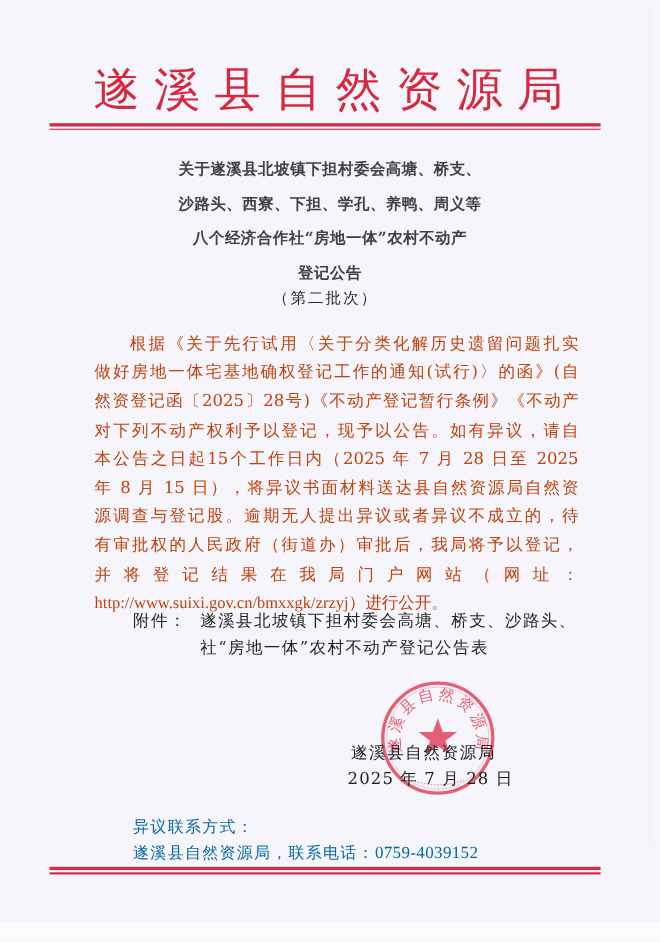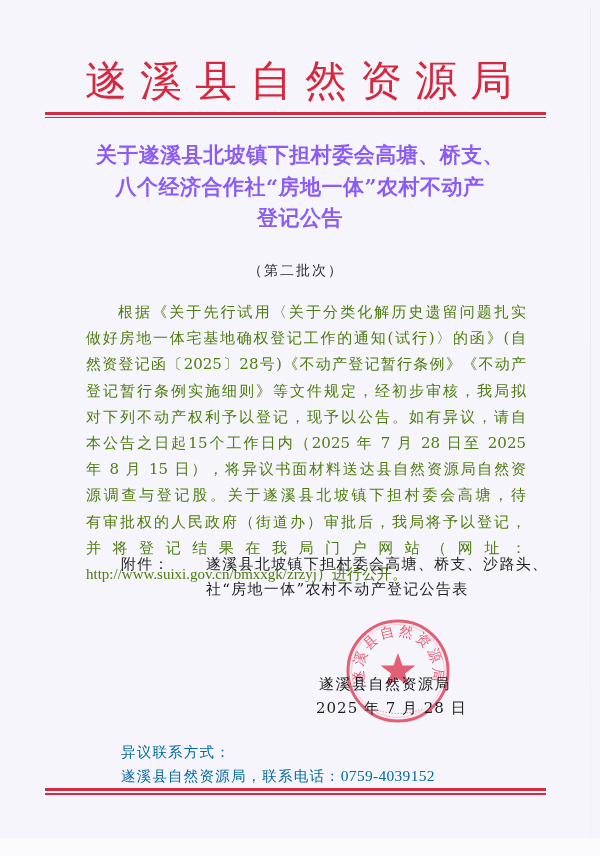--- a/index.html
+++ b/index.html
@@ -56,44 +56,44 @@
     .redline.b-thin  { top: 793px; height: 2px; }
 
     .doc-title {
       position: absolute;
       left: 0;
       width: 600px;
       top: 139px;
       text-align: center;
       font-family: "DejaVu Serif", serif;
       font-weight: bold;
-      font-size: 21px;
+      font-size: 14px;
       line-height: 31.5px;
-      color: #8b5cf6;
+      color: #404040;
       letter-spacing: 0.5px;
     }
     .doc-title div { white-space: nowrap; }
     .batch {
       position: absolute;
       left: 0;
       width: 592px;
       top: 262px;
       text-align: center;
       font-size: 14px;
       letter-spacing: 2px;
       color: #2a2a2a;
     }
     .body-text {
       position: absolute;
       left: 86px;
       width: 440px;
       top: 299px;
       font-size: 15px;
       line-height: 26.2px;
-      color: #4d7c0f;
+      color: #c2410c;
     }
     .body-text .line {
       white-space: nowrap;
       text-align: justify;
       text-align-last: justify;
       display: block;
       height: 26.2px;
     }
     .body-text .line.first { padding-left: 32px; }
     .body-text .line.last { text-align-last: left; }
@@ -103,21 +103,21 @@
       position: absolute;
       left: 121px;
       top: 552px;
       font-size: 15px;
       line-height: 24.5px;
       color: #1f1f1f;
       letter-spacing: 1.3px;
     }
     .attachment .label { position: absolute; left: 0; top: 0; white-space: nowrap; }
     .attachment .lines { position: absolute; left: 61px; top: 0; white-space: nowrap; }
-    .attachment .lines div { height: 24.5px; margin-left: 24px; }
+    .attachment .lines div { height: 24.5px; }
 
     .stamp {
       position: absolute;
       left: 344px;
       top: 617px;
       width: 108px;
       height: 108px;
       opacity: 0.78;
     }
     .signature {
@@ -149,35 +149,35 @@
 
 <div class="page-bg-bottom"></div>
 <div class="edge-mark"></div>
 
 <div class="header-title">遂溪县自然资源局</div>
 <div class="redline thick"></div>
 <div class="redline thin"></div>
 
 <div class="doc-title">
   <div>关于遂溪县北坡镇下担村委会高塘、桥支、</div>
+  <div>沙路头、西寮、下担、学孔、养鸭、周义等</div>
   <div>八个经济合作社“房地一体”农村不动产</div>
   <div>登记公告</div>
 </div>
 
 <div class="batch">（第二批次）</div>
 
 <div class="body-text">
   <span class="line first">根据《关于先行试用〈关于分类化解历史遗留问题扎实</span>
   <span class="line">做好房地一体宅基地确权登记工作的通知(试行)〉的函》(自</span>
   <span class="line">然资登记函〔2025〕28号)《不动产登记暂行条例》《不动产</span>
-  <span class="line">登记暂行条例实施细则》等文件规定，经初步审核，我局拟</span>
   <span class="line">对下列不动产权利予以登记，现予以公告。如有异议，请自</span>
   <span class="line">本公告之日起15个工作日内（2025 年 7 月 28 日至 2025</span>
   <span class="line">年 8 月 15 日），将异议书面材料送达县自然资源局自然资</span>
-  <span class="line">源调查与登记股。关于遂溪县北坡镇下担村委会高塘，待</span>
+  <span class="line">源调查与登记股。逾期无人提出异议或者异议不成立的，待</span>
   <span class="line">有审批权的人民政府（街道办）审批后，我局将予以登记，</span>
   <span class="line">并 将 登 记 结 果 在 我 局 门 户 网 站 （ 网 址 ：</span>
   <span class="line last"><span class="url-text">http://www.suixi.gov.cn/bmxxgk/zrzyj</span><span>）进行公开。</span></span>
 </div>
 
 <div class="attachment">
   <span class="label">附件：</span>
   <div class="lines">
     <div>遂溪县北坡镇下担村委会高塘、桥支、沙路头、</div>
     <div>社“房地一体”农村不动产登记公告表</div>

